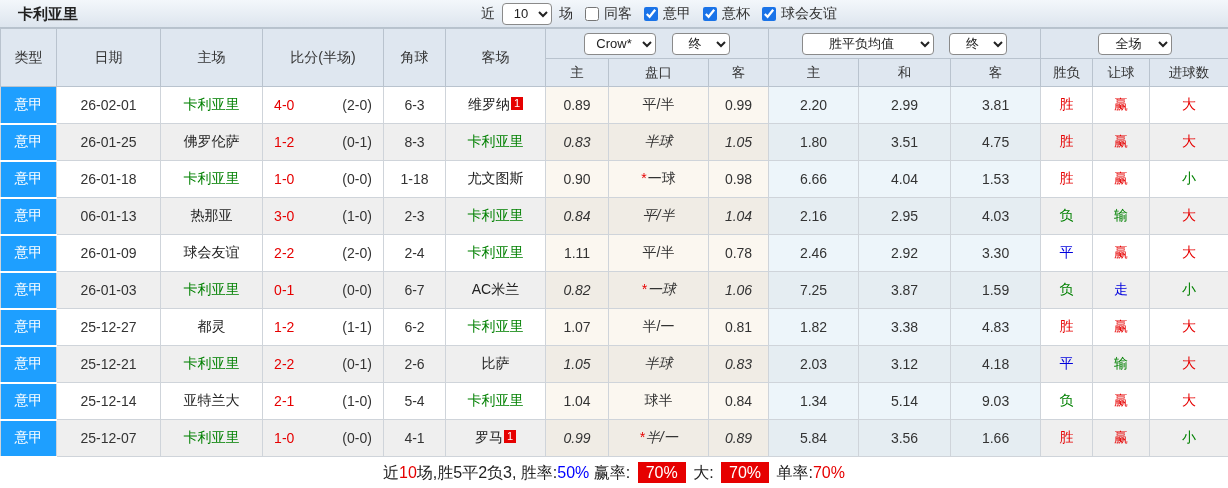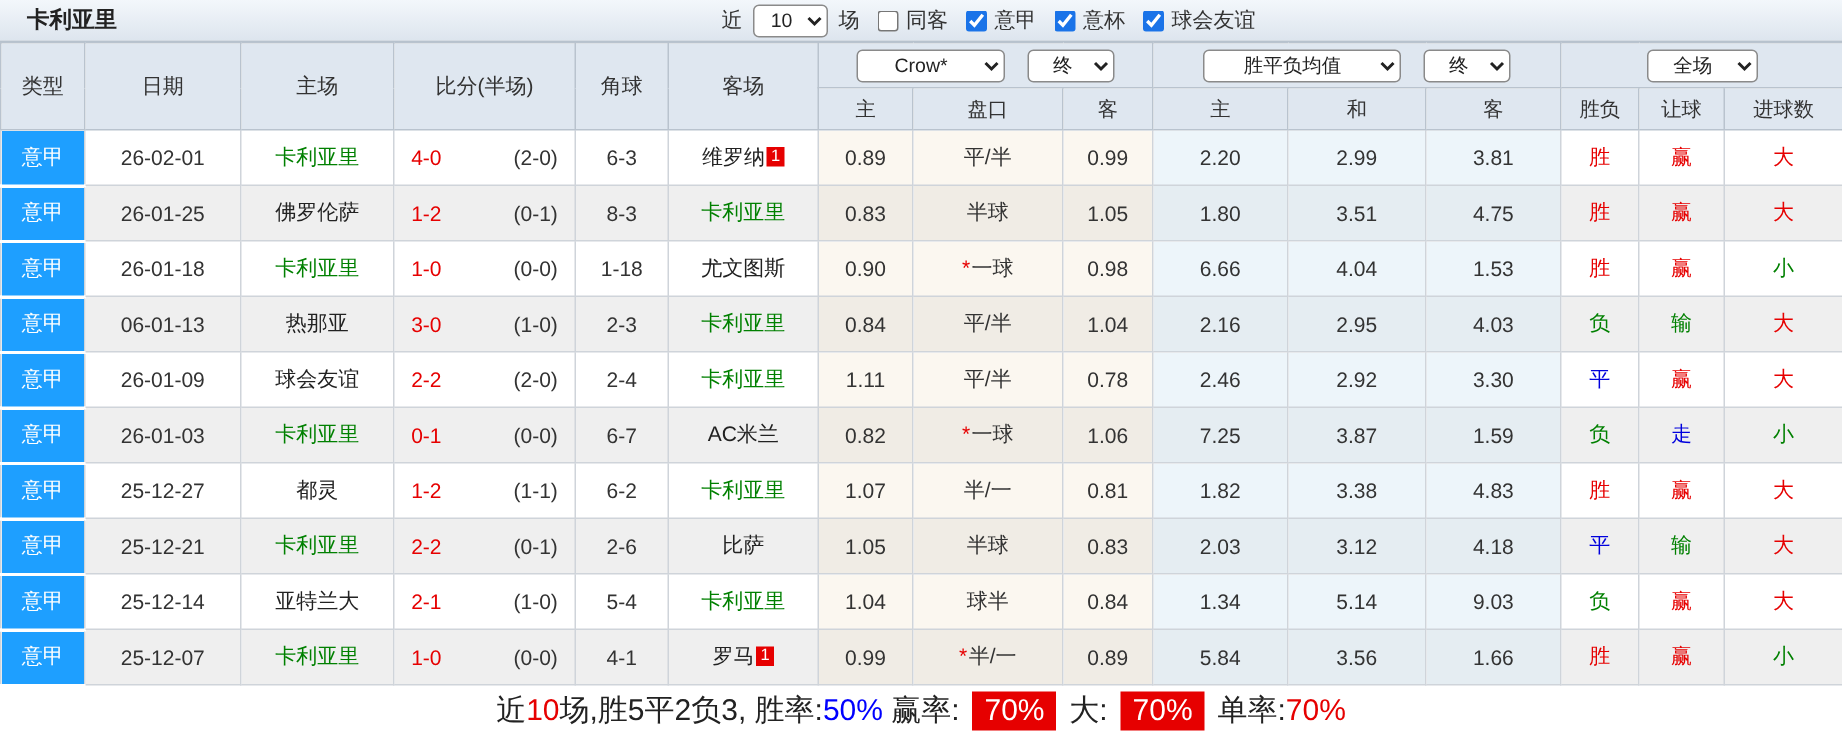--- a/index.html
+++ b/index.html
@@ -29,26 +29,26 @@
   }
   .sel-near { width: 50px; margin: 0 4px; }
   .controls input[type=checkbox] { width: 14px; height: 14px; margin: 0 2px 0 9px; accent-color: #1a73e8; }
   .filter-label { color: #333; }
   
   table { width: 1228px; border-collapse: collapse; table-layout: fixed; font-size: 14px; text-align: center; }
   th, td { border: 1px solid #cfd4da; overflow: hidden; white-space: nowrap; }
   thead th { background: #dfe7f0; border-color: #b9c3ce; font-weight: normal; color: #333; }
   tr.grp-row th { height: 30px; }
   tr.sub-row th { height: 28px; font-size: 13.5px; }
-  .sel-provider { width: 99px; } .sel-time { width: 58px; margin-left: 12px; }
+  .sel-provider { width: 72px; } .sel-time { width: 58px; margin-left: 12px; }
   .sel-avg { width: 132px; } .sel-scope { width: 74px; }
   tbody td { height: 37px; background: #fff; }
   tr.even td { background: #efefef; }
   tr.odd  td.warm { background: #fbf7f0; }
-  tr.even td.warm { background: #f0ece5; }
+  tr.even td.warm { background: #f0ece5; font-style: italic; }
   tr.odd  td.cool { background: #edf5fa; }
   tr.even td.cool { background: #e5edf2; text-align: center; }
   tr.odd td.type, tr.even td.type {
     background: #1e9fff; color: #fff; border-bottom: 2px solid #fff; border-top: 0;
   }
   td.team { color: #222; }
   td.team.self { color: #008000; }
   td.score .ft { color: #e60000; }
   td.score .ht { color: #333; margin-left: 48px; }
   td .star { color: #e60000; margin-right: 1px; }
@@ -56,21 +56,21 @@
   td.res.green { color: #008000; }
   td.res.blue { color: #0000dd; }
   .rcard {
     display: inline-block; background: #e60000; color: #fff;
     font-size: 11px; line-height: 13px; min-width: 12px; padding: 0 1px;
     vertical-align: 2px; margin-left: 1px; text-align: center;
   }
   
   .footer {
     height: 31px; display: flex; align-items: center; justify-content: center;
-    font-size: 20px; background: #fff;
+    font-size: 16px; background: #fff;
   }
   .seg-dark { color: #222; white-space: pre; }
   .seg-red { color: #e60000; white-space: pre; }
   .seg-blue { color: #0000ff; white-space: pre; }
   .seg-red-badge { background: #e60000; color: #fff; padding: 2px 8px; margin: 0 3px; }
 </style>
 </head>
 <body>
 
 <div class="topbar">

